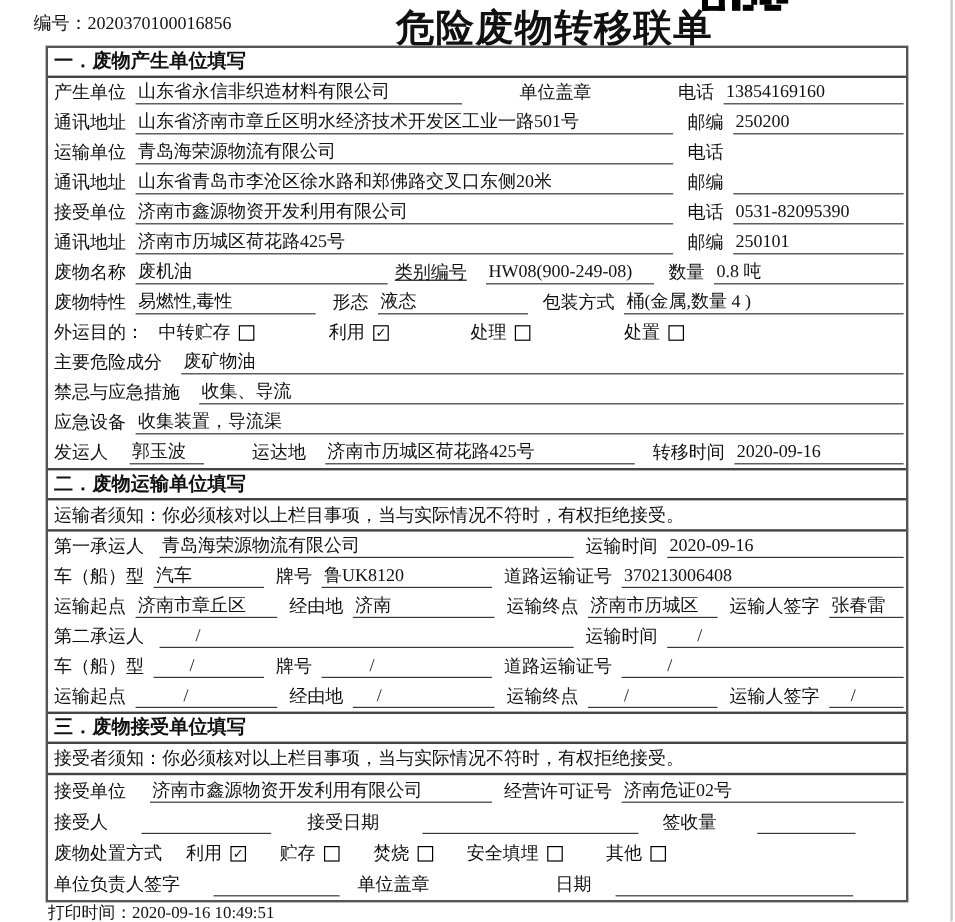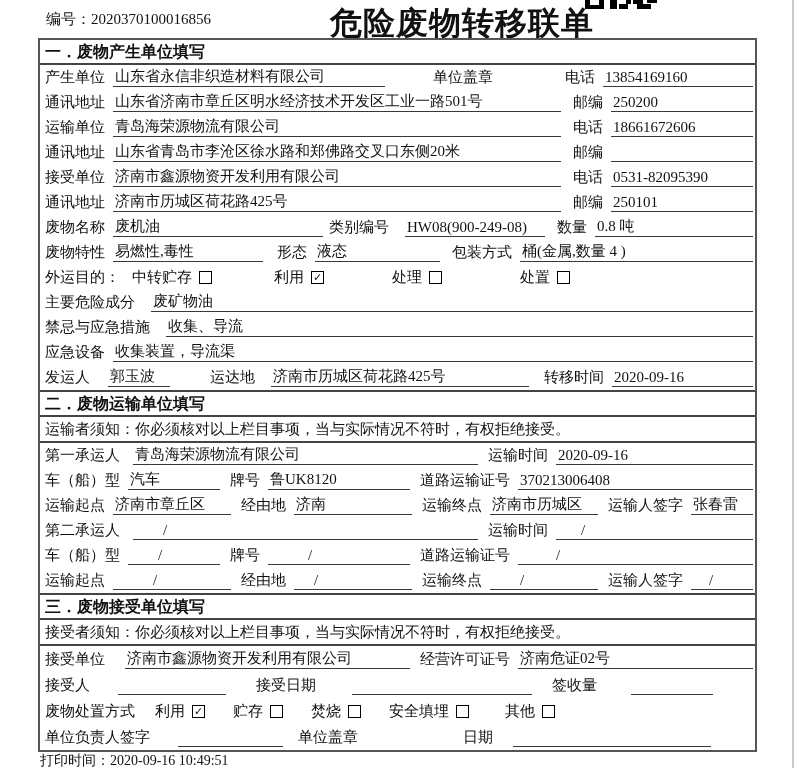--- a/index.html
+++ b/index.html
@@ -1,20 +1,20 @@
 <!DOCTYPE html>
 <html><head>
 <meta charset="utf-8">
 <style>
   * { margin:0; padding:0; box-sizing:border-box; }
   html,body { width:796px; height:768px; background:#ffffff; overflow:hidden; }
   body { font-family:"Liberation Serif","DejaVu Serif",serif; color:#111; position:relative; }
 
   .topbar { position:absolute; left:0; top:0; width:796px; height:38px; }
-  .serial { position:absolute; left:46px; top:10px; font-size:15px; white-space:nowrap; }
+  .serial { position:absolute; left:28px; top:10px; font-size:15px; white-space:nowrap; }
   .doc-title { position:absolute; left:330px; top:2px; font-size:32px; font-weight:bold; letter-spacing:1px; white-space:nowrap; }
   .qr-frag { position:absolute; left:585px; top:0; }
 
   .form { position:absolute; left:38px; top:38px; width:719px; border:2px solid #555; background:#fff; }
 
   .sec-header { height:25px; line-height:23px; font-weight:bold; font-size:16px;
                 padding-left:5px; border-bottom:2px solid #444; white-space:nowrap; }
   .form > .sec-header:not(:first-child) { border-top:2px solid #444; height:27px; line-height:24px; }
 
   .row { display:flex; align-items:flex-end; height:25px; padding:0 2px 3px 5px;
@@ -69,21 +69,20 @@
     <div class="row">
       <span class="seg label">通讯地址</span>
       <span class="seg value" style="width: 448px;">山东省济南市章丘区明水经济技术开发区工业一路501号</span>
       <span class="seg label" style="margin-left: 12px;">邮编</span>
       <span class="seg value grow">250200</span>
     </div>
     <div class="row">
       <span class="seg label">运输单位</span>
       <span class="seg value" style="width: 448px;">青岛海荣源物流有限公司</span>
       <span class="seg label" style="margin-left: 12px;">电话</span>
-      <span class="seg value grow">18661672606</span>
     </div>
     <div class="row">
       <span class="seg label">通讯地址</span>
       <span class="seg value" style="width: 448px;">山东省青岛市李沧区徐水路和郑佛路交叉口东侧20米</span>
       <span class="seg label" style="margin-left: 12px;">邮编</span>
       <span class="seg value grow"></span>
     </div>
     <div class="row">
       <span class="seg label">接受单位</span>
       <span class="seg value" style="width: 448px;">济南市鑫源物资开发利用有限公司</span>
@@ -92,21 +91,21 @@
     </div>
     <div class="row">
       <span class="seg label">通讯地址</span>
       <span class="seg value" style="width: 448px;">济南市历城区荷花路425号</span>
       <span class="seg label" style="margin-left: 12px;">邮编</span>
       <span class="seg value grow">250101</span>
     </div>
     <div class="row">
       <span class="seg label">废物名称</span>
       <span class="seg value" style="width: 210px;">废机油</span>
-      <span class="seg label" style="margin-left: 6px;">类别编号</span>
+      <span class="seg label" style="margin-left: 6px; text-decoration: underline;">类别编号</span>
       <span class="seg value" style="width: 140px; margin-left: 8px;">HW08(900-249-08)</span>
       <span class="seg label" style="margin-left: 12px;">数量</span>
       <span class="seg value grow">0.8 吨</span>
     </div>
     <div class="row">
       <span class="seg label">废物特性</span>
       <span class="seg value" style="width: 150px;">易燃性,毒性</span>
       <span class="seg label" style="margin-left: 14px;">形态</span>
       <span class="seg value" style="width: 125px;">液态</span>
       <span class="seg label" style="margin-left: 12px;">包装方式</span>

